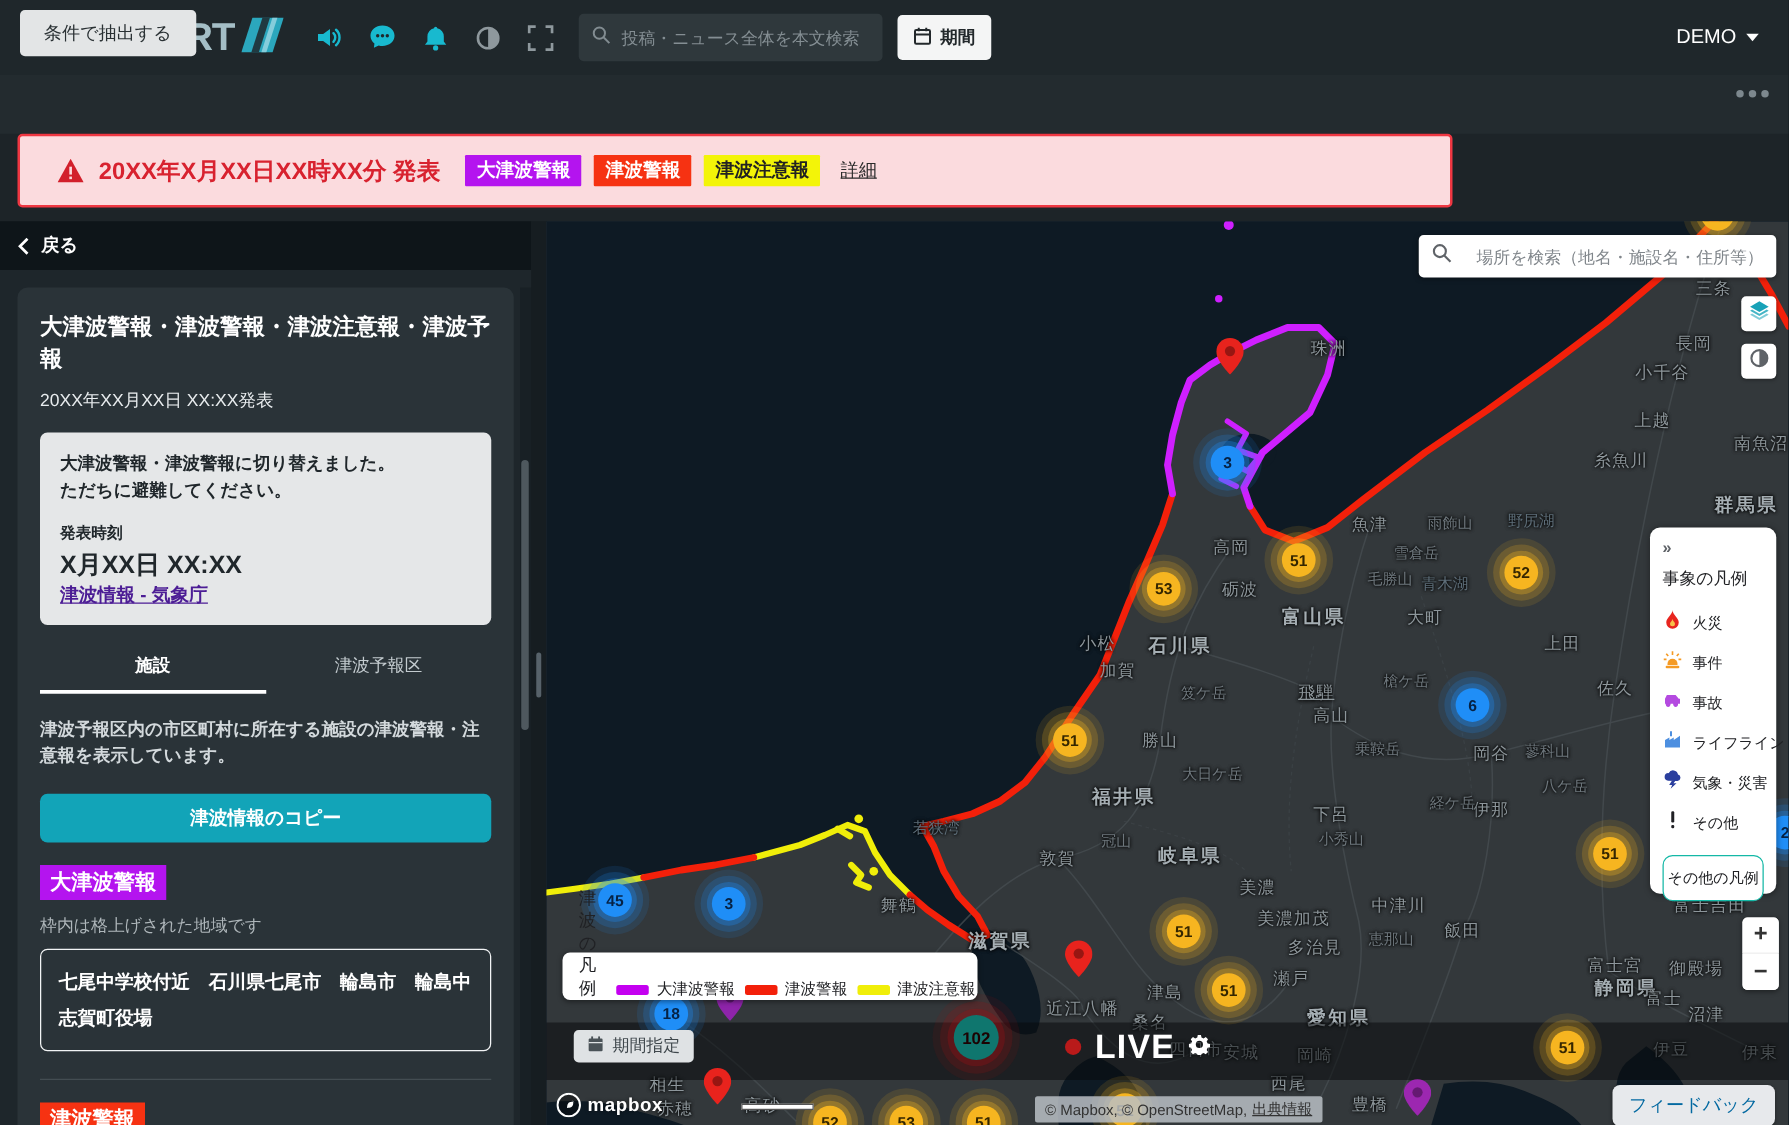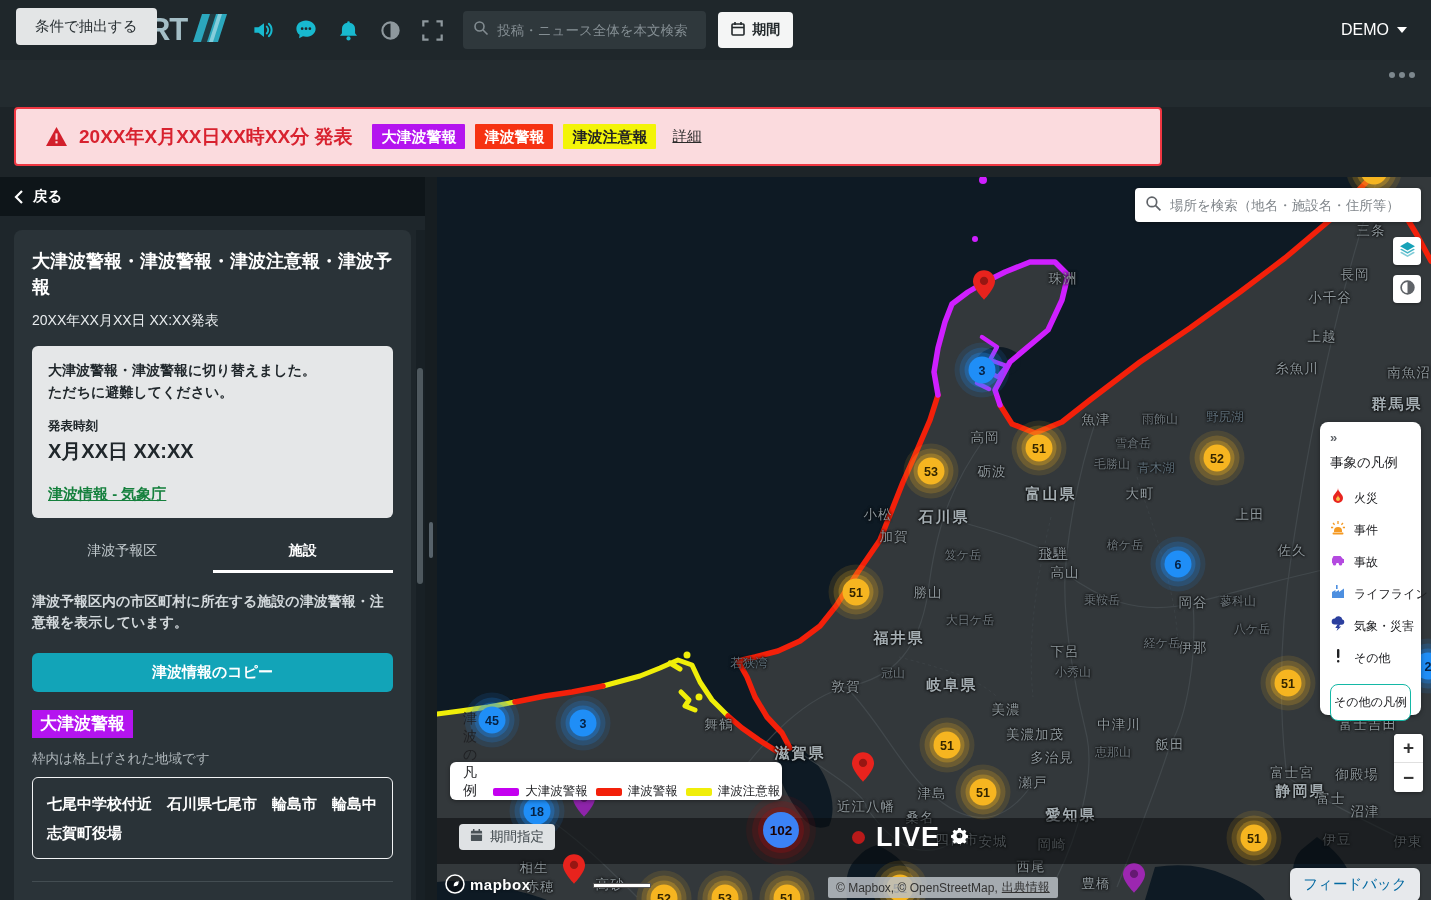--- a/index.html
+++ b/index.html
@@ -40,21 +40,21 @@
   .sidebar { position:absolute; left:0; top:177px; width:425px; height:723px; background:#1e262b; }
   .backbar { height:39px; background:#0e1519; display:flex; align-items:center; padding-left:14px; gap:9px; cursor:pointer; }
   .backbar span { color:#fff; font-weight:700; font-size:14.5px; }
   .side-card { position:absolute; left:14px; top:53px; width:397px; height:670px; background:#2a3338; border-radius:8px 8px 0 0; padding:18px; overflow:hidden; }
   .side-title { color:#fff; font-weight:700; font-size:18px; line-height:1.45; }
   .side-issued { margin-top:12px; color:#e8ecee; font-size:14px; }
   .notice { margin-top:16px; background:#e5e7e8; border-radius:6px; padding:14px 16px; color:#20272b; }
   .notice-l { font-size:14px; font-weight:700; line-height:1.55; }
   .notice-cap { margin-top:14px; font-size:12.5px; font-weight:700; }
   .notice-time { margin-top:3px; font-size:20px; font-weight:700; }
-  .notice-link { display:inline-block; margin-top:20px; font-size:15px; font-weight:700; color:#15803d; text-decoration:underline; cursor:pointer; }
+  .notice-link { display:inline-block; margin-top:2px; font-size:15px; font-weight:700; color:#4c1d95; text-decoration:underline; cursor:pointer; }
   .tabs { margin-top:24px; display:flex; }
   .tab { width:50%; text-align:center; padding-bottom:10px; font-size:14px; cursor:pointer; }
   .tab.active { color:#fff; font-weight:700; border-bottom:3px solid #fff; }
   .tab.inactive { color:#c3cbcf; border-bottom:3px solid transparent; }
   .side-desc { margin-top:18px; color:#d3d9dc; font-size:14px; line-height:1.5;font-weight:bold; }
   .copy-btn { margin-top:20px; width:100%; background:#12a4b8; color:#fff; border:none; border-radius:6px; padding:10px 0; font-size:15px; font-weight:700; font-family:inherit; cursor:pointer; }
   .sec { margin-top:18px; }
   .sec-badge { display:inline-block; color:#fff; font-size:17px; font-weight:700; padding:4px 8px; line-height:1.2; }
   .sec-note { margin-top:12px; color:#aeb6ba; font-size:13.5px; }
   .area-box { margin-top:9px; border:1px solid #f2f4f5; border-radius:6px; padding:11px 14px; color:#fff; font-size:15px; font-weight:700; line-height:1.95; }
@@ -75,28 +75,28 @@
   .mlabel.city { color:#8d969b; font-size:13.5px; letter-spacing:1px; }
   .mlabel.terrain { color:#6e777d; font-size:12px; }
   .mlabel.water { color:#5d6d78; font-size:12.5px; }
   .live-band { position:absolute; left:0; top:641px; width:994px; height:46px; background:rgba(8,10,12,.52); z-index:3; }
   .clusters { position:absolute; inset:0; z-index:4; }
   .cluster { position:absolute; transform:translate(-50%,-50%); display:flex; align-items:center; justify-content:center; border-radius:50%; font-weight:700; cursor:pointer; }
   .cluster.yellow { width:27px; height:27px; background:#f6b520; color:#342600; font-size:12.5px;
      box-shadow:0 0 0 4px rgba(246,181,32,.30),0 0 0 9px rgba(246,181,32,.20),0 0 0 14px rgba(246,181,32,.12); }
   .cluster.blue { width:27px; height:27px; background:#1f8ef7; color:#062244; font-size:12.5px;
      box-shadow:0 0 0 4px rgba(31,142,247,.30),0 0 0 9px rgba(31,142,247,.20),0 0 0 14px rgba(31,142,247,.12); }
-  .cluster.red { width:36px; height:36px; background:#3b82f6; color:#1c0202; font-size:13.5px;
+  .cluster.red { width:36px; height:36px; background:#0f766e; color:#1c0202; font-size:13.5px;
      box-shadow:0 0 0 5px rgba(148,17,20,.35),0 0 0 11px rgba(148,17,20,.22),0 0 0 17px rgba(148,17,20,.12); }
   .pins { position:absolute; inset:0; z-index:5; }
   .pin { position:absolute; cursor:pointer; }
 
   
   .map-search { position:absolute; left:698px; top:11px; width:286px; height:34px; background:#fff; border-radius:4px; box-shadow:0 1px 4px rgba(0,0,0,.35); display:flex; align-items:center; padding:0 10px; gap:8px; z-index:7; }
-  .map-search input { flex:1; border:none; outline:none; font-size:13.5px; color:#333; font-family:inherit; }
+  .map-search input { flex:1; border:none; outline:none; font-size:13.5px; color:#333; font-family:inherit;text-align:right; }
   .map-search input::placeholder { color:#80868b; }
   .sq-btn { position:absolute; width:28px; height:28px; background:#fff; border-radius:4px; box-shadow:0 1px 3px rgba(0,0,0,.35); display:flex; align-items:center; justify-content:center; cursor:pointer; z-index:7; }
   .ev-legend { position:absolute; left:883px; top:245px; width:101px; height:293px; background:#fff; border-radius:8px; box-shadow:0 1px 5px rgba(0,0,0,.4); padding:8px 10px; z-index:7; }
   .ev-collapse { color:#5f6368; font-size:13px; font-weight:700; letter-spacing:-1px; cursor:pointer; }
   .ev-title { margin-top:9px; color:#202124; font-size:13.5px; }
   .ev-items { margin-top:10px; }
   .ev-item { display:flex; align-items:center; gap:8px; height:32px; cursor:pointer; }
   .ev-label { color:#202124; font-size:12px; white-space:nowrap; }
   .ev-more { margin-top:10px; width:81px; background:#fff; border:1px solid #14b8a6; border-radius:8px; padding:9px 2px; font-size:12px; color:#202124; text-align:center; font-family:inherit; cursor:pointer; }
   .ts-legend { position:absolute; left:13px; top:585px; width:332px; height:38px; background:#fff; border-radius:6px; box-shadow:0 1px 4px rgba(0,0,0,.4); display:flex; align-items:flex-end; padding:0 13px; z-index:7; }
@@ -230,22 +230,22 @@
       <div class="side-title">大津波警報・津波警報・津波注意報・津波予報</div>
       <div class="side-issued">20XX年XX月XX日 XX:XX発表</div>
       <div class="notice">
         <div class="notice-l">大津波警報・津波警報に切り替えました。</div>
         <div class="notice-l">ただちに避難してください。</div>
         <div class="notice-cap">発表時刻</div>
         <div class="notice-time">X月XX日 XX:XX</div>
         <a class="notice-link">津波情報 - 気象庁</a>
       </div>
       <div class="tabs">
+        <div class="tab active">施設</div>
         <div class="tab inactive">津波予報区</div>
-        <div class="tab active">施設</div>
       </div>
       <div class="side-desc">津波予報区内の市区町村に所在する施設の津波警報・注意報を表示しています。</div>
       <button class="copy-btn">津波情報のコピー</button>
 
       <div class="sec">
         <span class="sec-badge" style="background-color: rgb(180, 20, 239);">大津波警報</span>
         <div class="sec-note">枠内は格上げされた地域です</div>
         <div class="area-box">七尾中学校付近　石川県七尾市　輪島市　輪島中　志賀町役場</div>
       </div>
       <hr class="divider">
@@ -320,21 +320,21 @@
       <circle cx="538" cy="62" r="3" fill="#cf1fff"></circle>
     </svg>
 
     <div class="labels" id="labels">
         <div class="mlabel city" style="left: 626px; top: 102px;">珠洲</div>
         <div class="mlabel city" style="left: 934px; top: 54px;">三条</div>
         <div class="mlabel city" style="left: 918px; top: 98px;">長岡</div>
         <div class="mlabel city" style="left: 893px; top: 121px;">小千谷</div>
         <div class="mlabel city" style="left: 885px; top: 160px;">上越</div>
         <div class="mlabel city" style="left: 860px; top: 192px;">糸魚川</div>
-        <div class="mlabel city" style="left: 956px; top: 196px; padding-left: 32px;">南魚沼</div>
+        <div class="mlabel city" style="left: 956px; top: 178px; padding-left: 32px;">南魚沼</div>
         <div class="mlabel pref" style="left: 960px; top: 227px;">群馬県</div>
         <div class="mlabel city" style="left: 659px; top: 243px;">魚津</div>
         <div class="mlabel city" style="left: 548px; top: 261px;">高岡</div>
         <div class="mlabel city" style="left: 555px; top: 295px;">砺波</div>
         <div class="mlabel terrain" style="left: 696px; top: 266px;">雪倉岳</div>
         <div class="mlabel terrain" style="left: 675px; top: 287px;">毛勝山</div>
         <div class="mlabel water" style="left: 719px; top: 291px;">青木湖</div>
         <div class="mlabel terrain" style="left: 723px; top: 242px;">雨飾山</div>
         <div class="mlabel water" style="left: 788px; top: 240px;">野尻湖</div>
         <div class="mlabel pref" style="left: 614px; top: 317px;">富山県</div>

